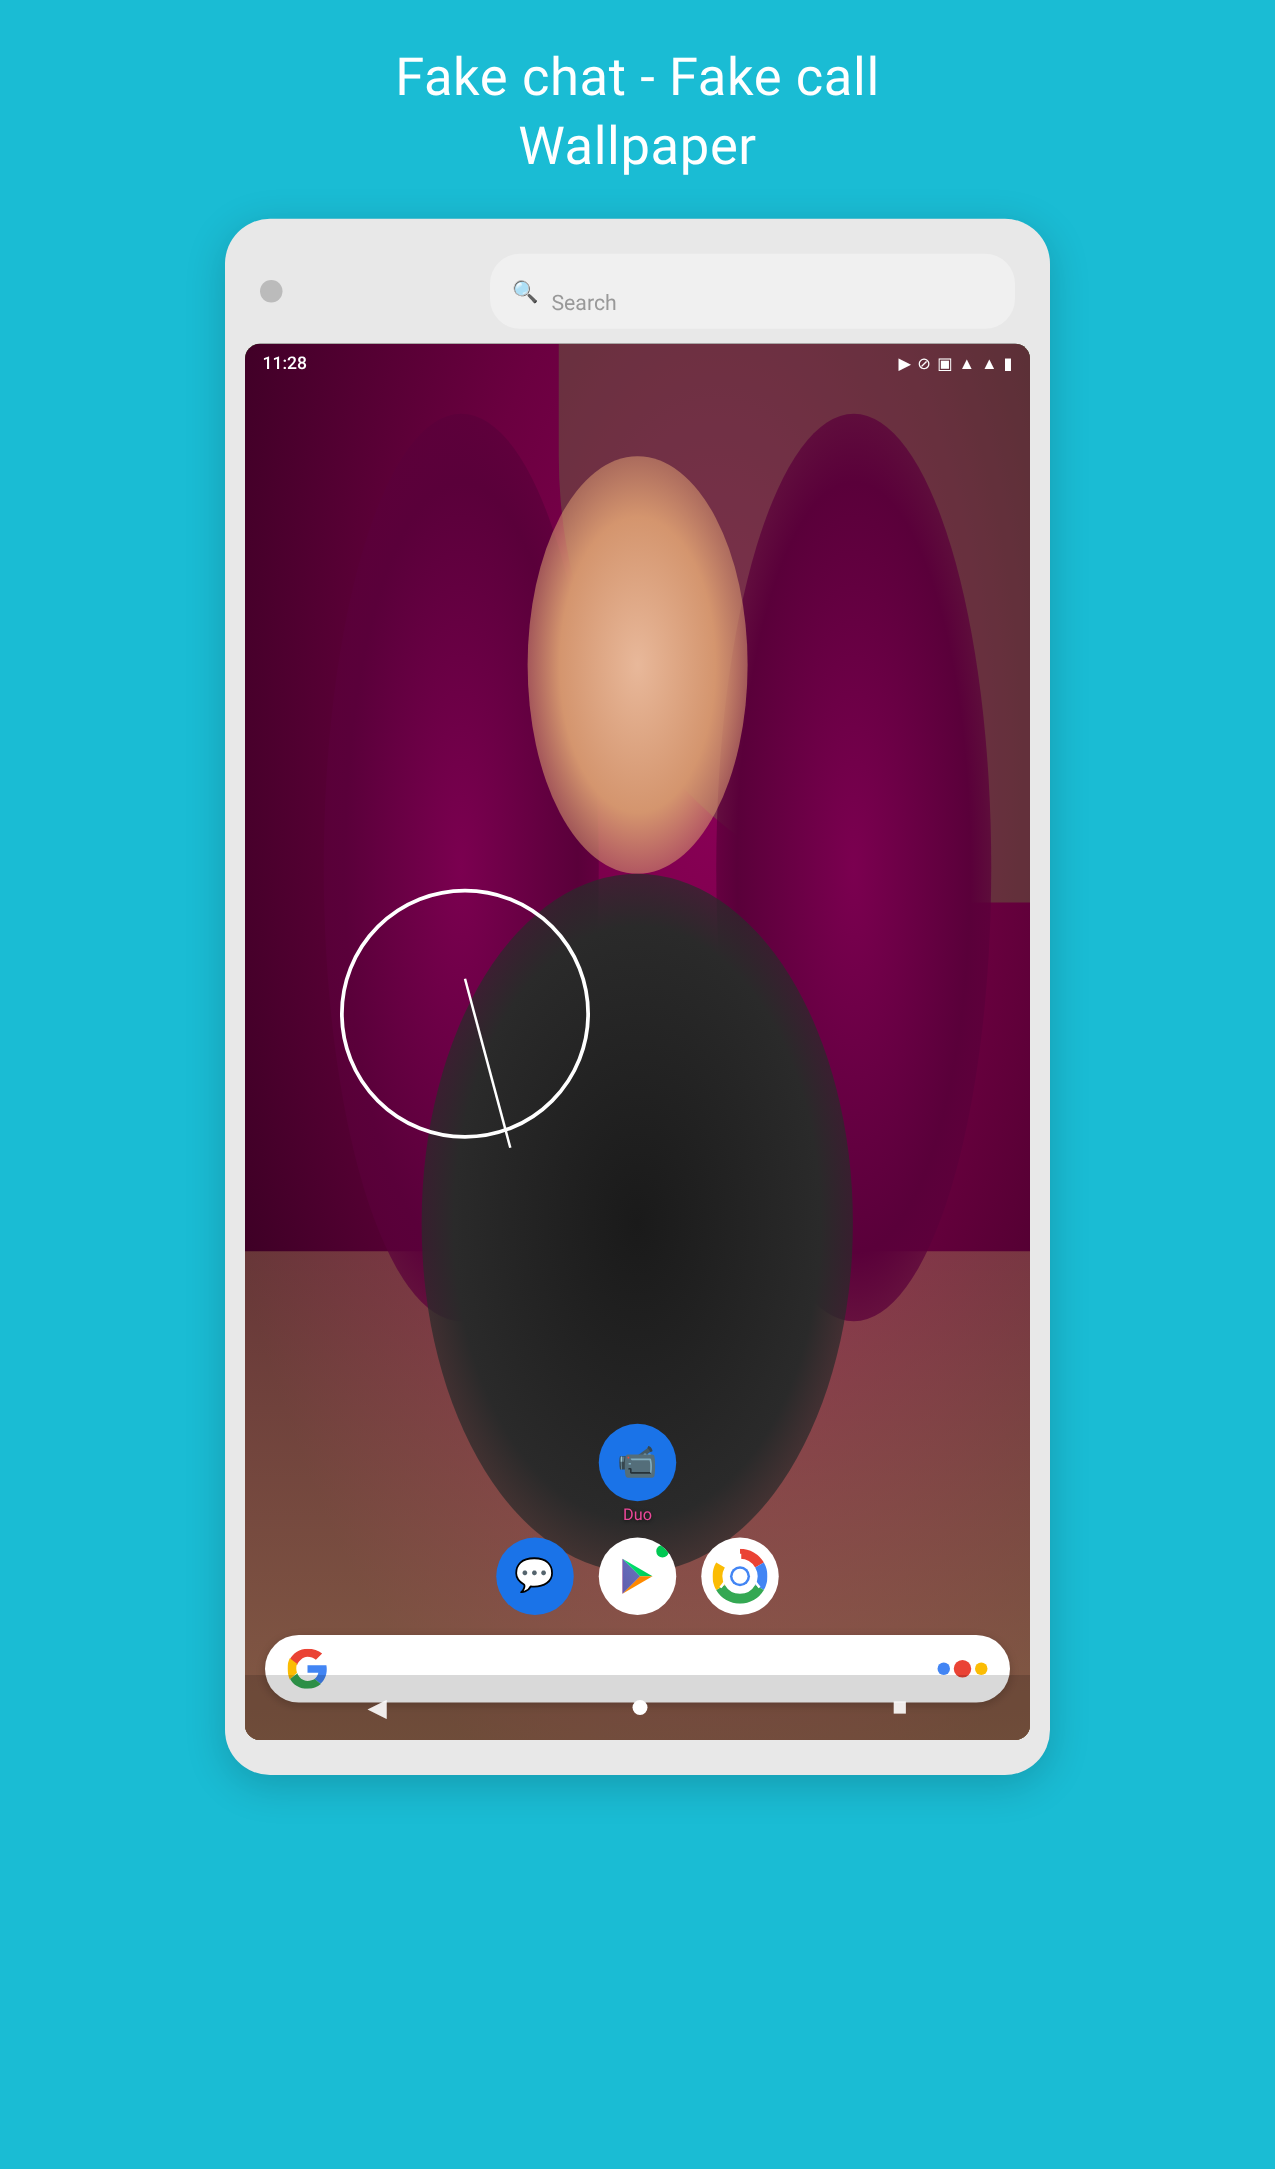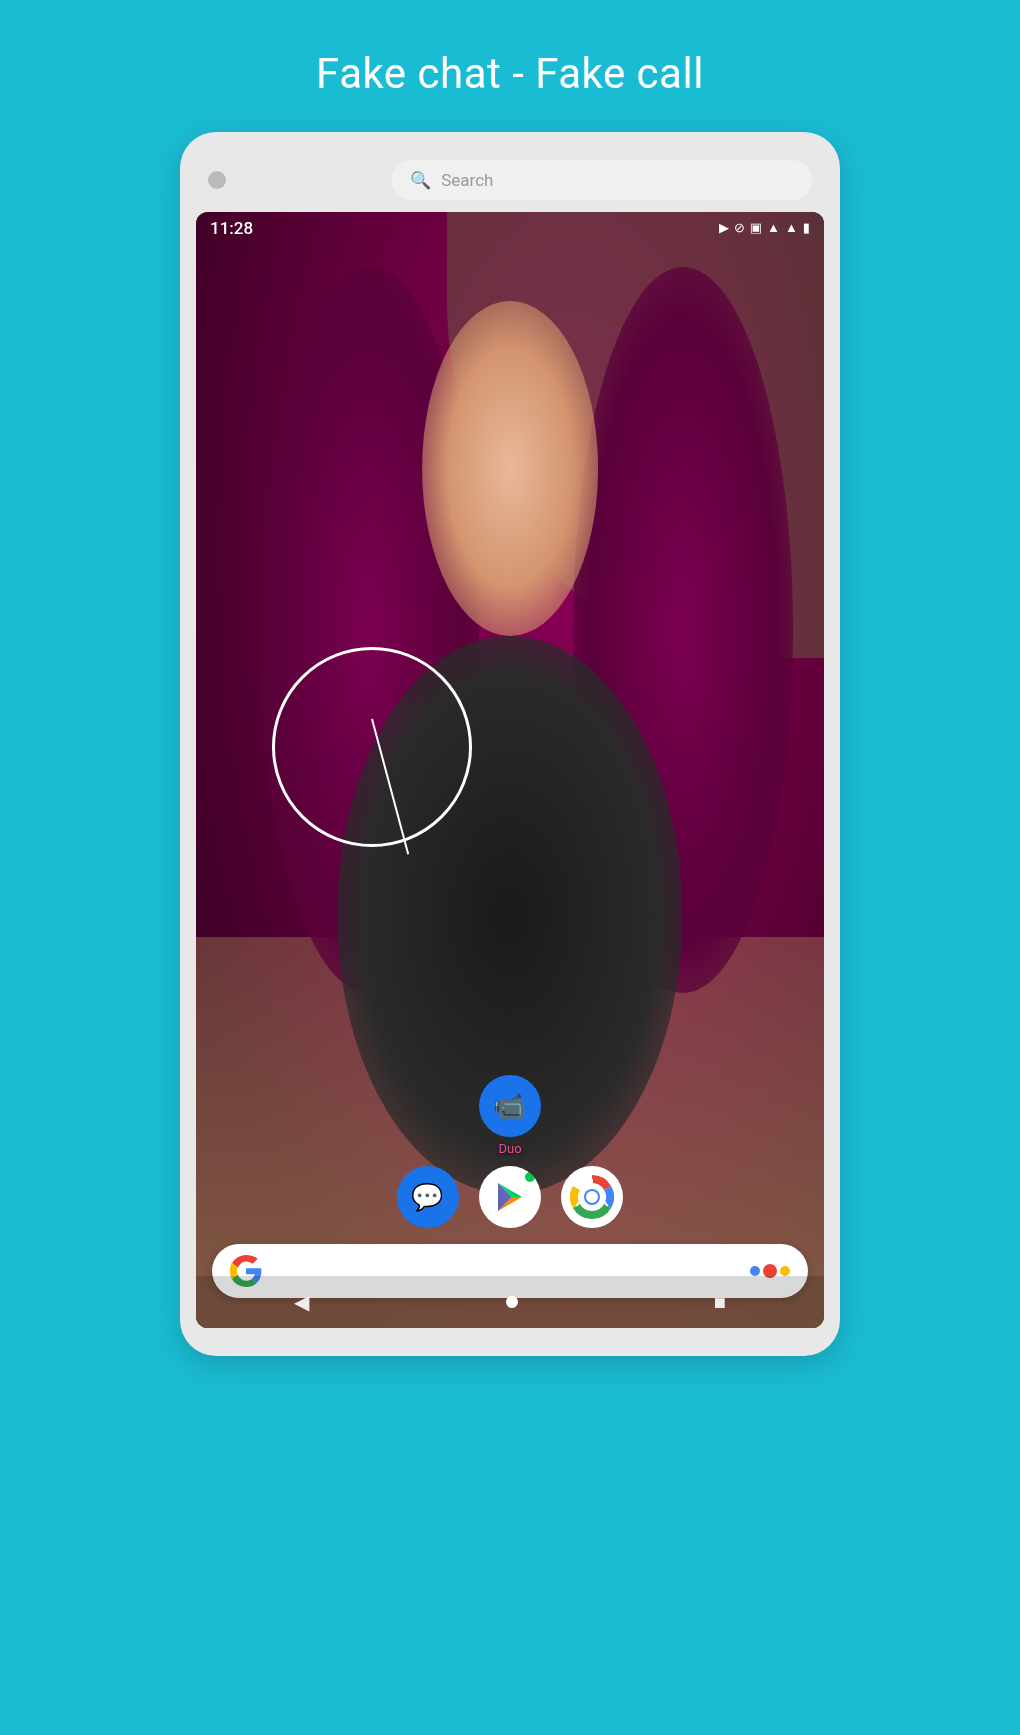--- a/index.html
+++ b/index.html
@@ -12,21 +12,21 @@
       align-items: center;
       font-family: 'Roboto', Arial, sans-serif;
       overflow: hidden;
     }
 
     .app-title {
       color: white;
       font-size: 42px;
       font-weight: 400;
       text-align: center;
-      margin-top: 47px;
+      margin-top: 36px;
       line-height: 1.3;
       letter-spacing: 0.5px;
     }
 
     .phone-frame {
       width: 660px;
       margin-top: 30px;
       background: #e8e8e8;
       border-radius: 36px;
       padding: 20px 16px 28px 16px;
@@ -59,20 +59,21 @@
     }
 
     .search-icon {
       color: #888;
       font-size: 17px;
     }
 
     .search-text {
       color: #999;
       font-size: 17px;
+      margin-top: 20px;
     }
 
     .phone-screen {
       background: #111;
       border-radius: 12px;
       overflow: hidden;
       position: relative;
       width: 100%;
       aspect-ratio: 9/16;
     }
@@ -96,21 +97,21 @@
       height: 32px;
       display: flex;
       align-items: center;
       justify-content: space-between;
       padding: 0 14px;
       z-index: 10;
     }
 
     .status-time {
       color: white;
-      font-size: 17px;
+      font-size: 14px;
       font-weight: 500;
     }
 
     .status-icons {
       display: flex;
       align-items: center;
       gap: 5px;
     }
 
     .status-icon {
@@ -341,20 +342,21 @@
       background: #00c853;
       border-radius: 50%;
       border: 2px solid white;
     }
   </style>
 </head>
 <body>
 
 <div class="app-title">
   <span>Fake chat - Fake call</span><br>
+  <span>Wallpaper</span>
 </div>
 
 <div class="phone-frame">
 
   <div class="phone-top-bar">
     <div class="phone-camera"></div>
     <div class="phone-search-bar">
       <span class="search-icon">🔍</span>
       <span class="search-text">Search</span>
     </div>

